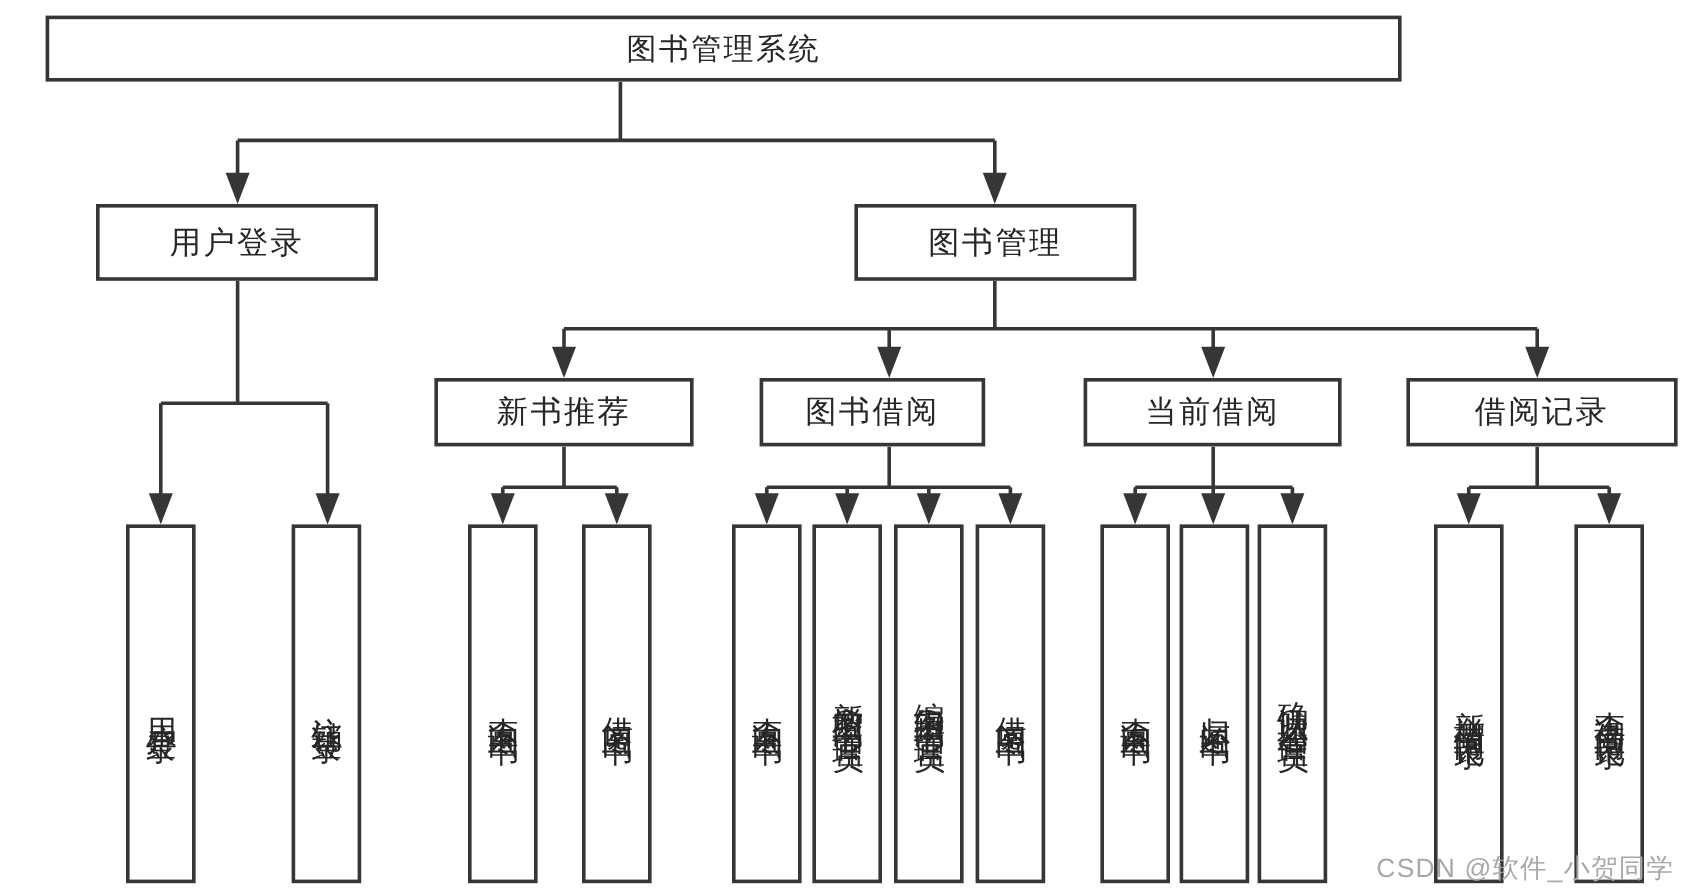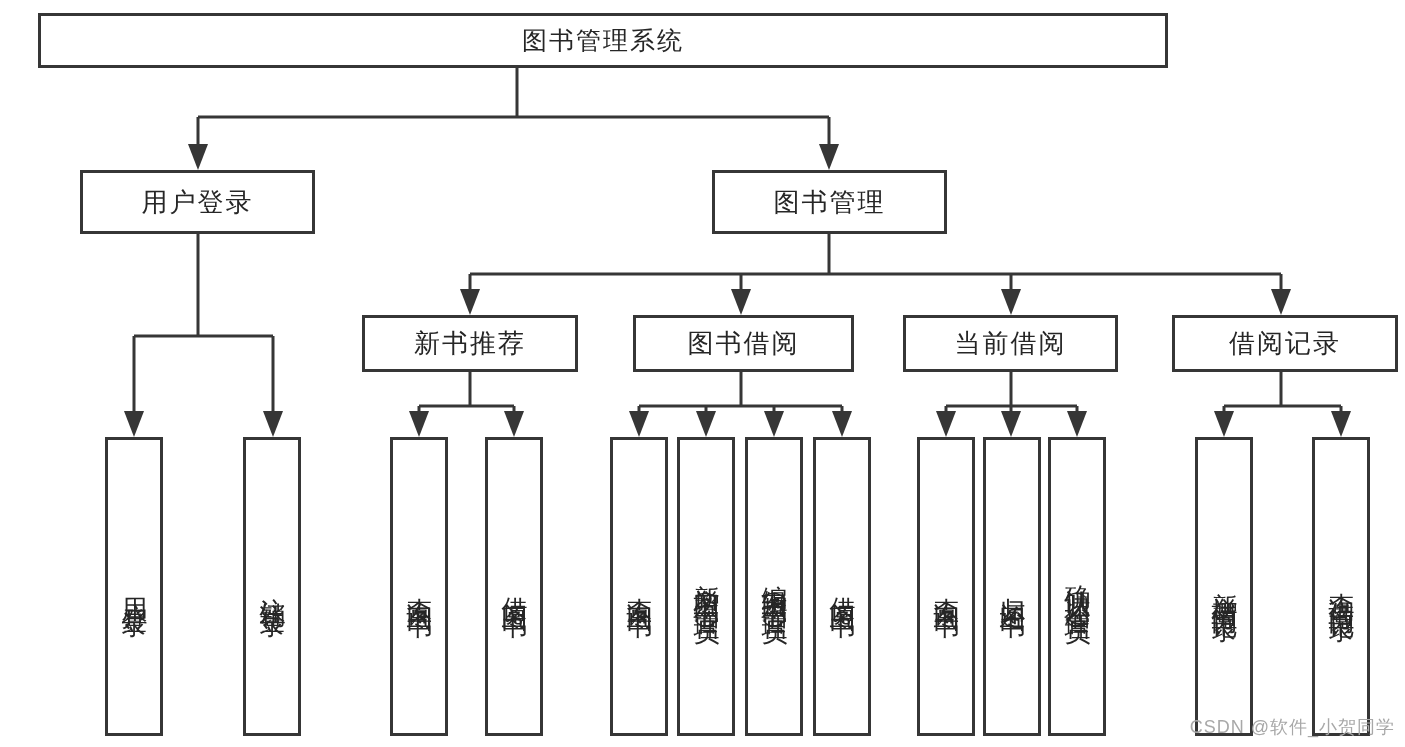--- a/index.html
+++ b/index.html
@@ -52,21 +52,21 @@
     text-orientation:mixed;
     font-size:26px;
     letter-spacing:5px;
     line-height:1.15;
     white-space:nowrap;
   }
   .watermark{
     position:absolute;
     right:10px;
     bottom:8px;
-    font-size:18px;
+    font-size:22px;
     letter-spacing:1px;
     color:var(--watermark);
     white-space:nowrap;
   }
 </style>
 </head>
 <body>
 
 <div class="canvas">
 
@@ -127,21 +127,21 @@
   <div class="box" style="left:80px;top:170px;width:235px;height:64px;">
     <span class="h-label">用户登录</span>
   </div>
   <div class="box" style="left:712px;top:170px;width:235px;height:64px;">
     <span class="h-label">图书管理</span>
   </div>
 
   <div class="box" style="left:362px;top:315px;width:216px;height:57px;">
     <span class="h-label">新书推荐</span>
   </div>
-  <div class="box" style="left:633px;top:315px;width:221px;height:57px;justify-content:center;">
+  <div class="box" style="left:633px;top:315px;width:188px;height:57px;justify-content:center;">
     <span class="h-label">图书借阅</span>
   </div>
   <div class="box" style="left:903px;top:315px;width:215px;height:57px;align-items:center;">
     <span class="h-label">当前借阅</span>
   </div>
   <div class="box" style="left:1172px;top:315px;width:226px;height:57px;">
     <span class="h-label">借阅记录</span>
   </div>
 
   <div class="box" style="left:105px;top:437px;width:58px;height:299px;">

